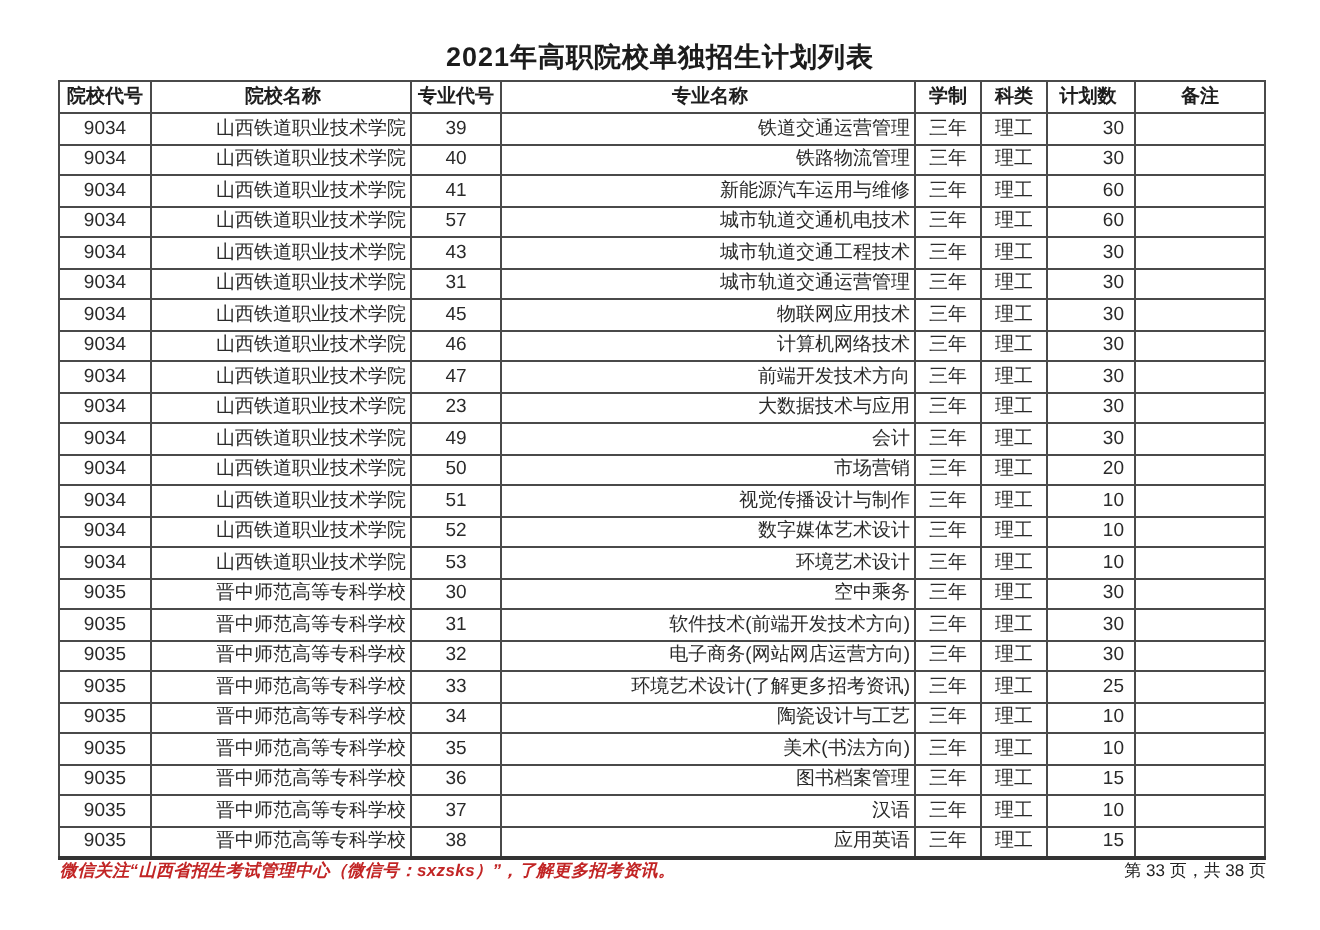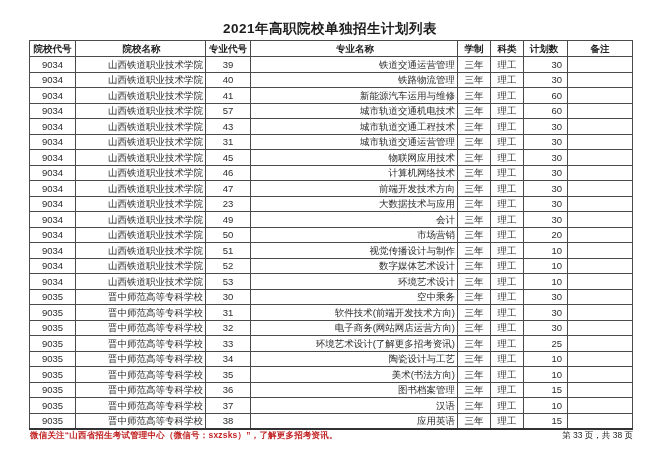--- a/index.html
+++ b/index.html
@@ -57,20 +57,21 @@
     position: absolute;
     top: 430px; left: 30px; right: 27px;
     display: flex;
     justify-content: space-between;
     align-items: flex-start;
   }
   .footer-notice {
     font-size: 8.5px;
     font-weight: bold;
     letter-spacing: 0.2px;
+    font-style: italic;
   }
   .footer-page {
     font-size: 8.5px;
     color: #222222;
   }
 </style>
 </head>
 <body>
 
 <div class="page">

